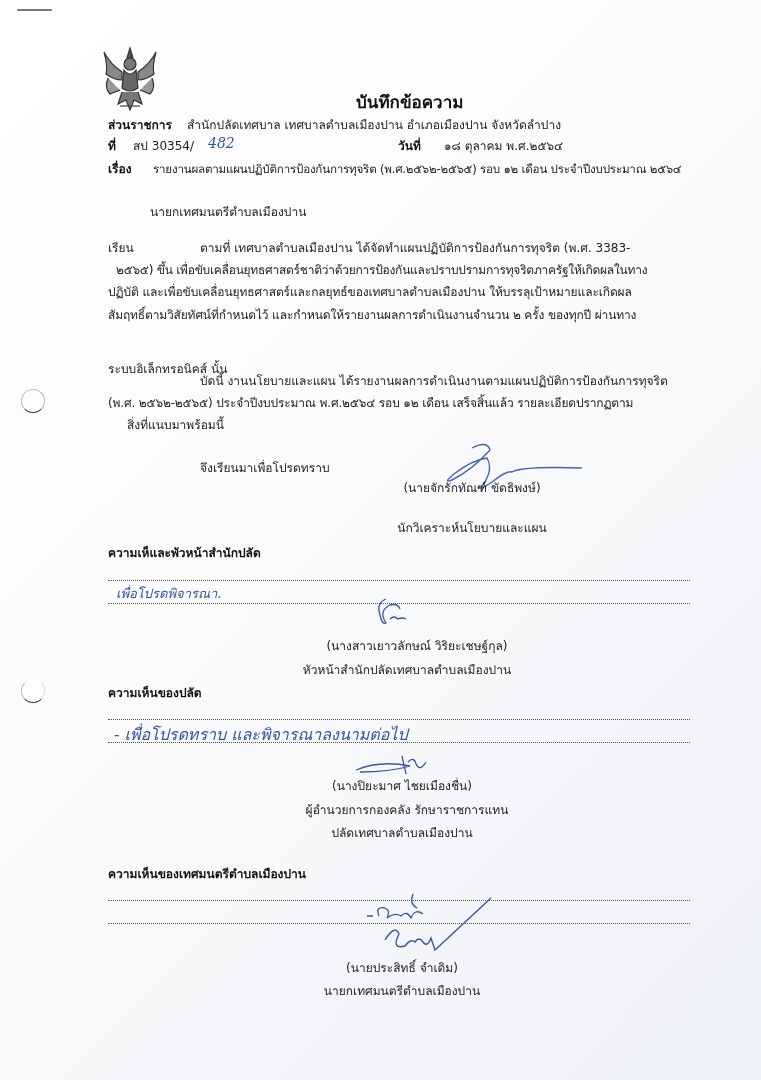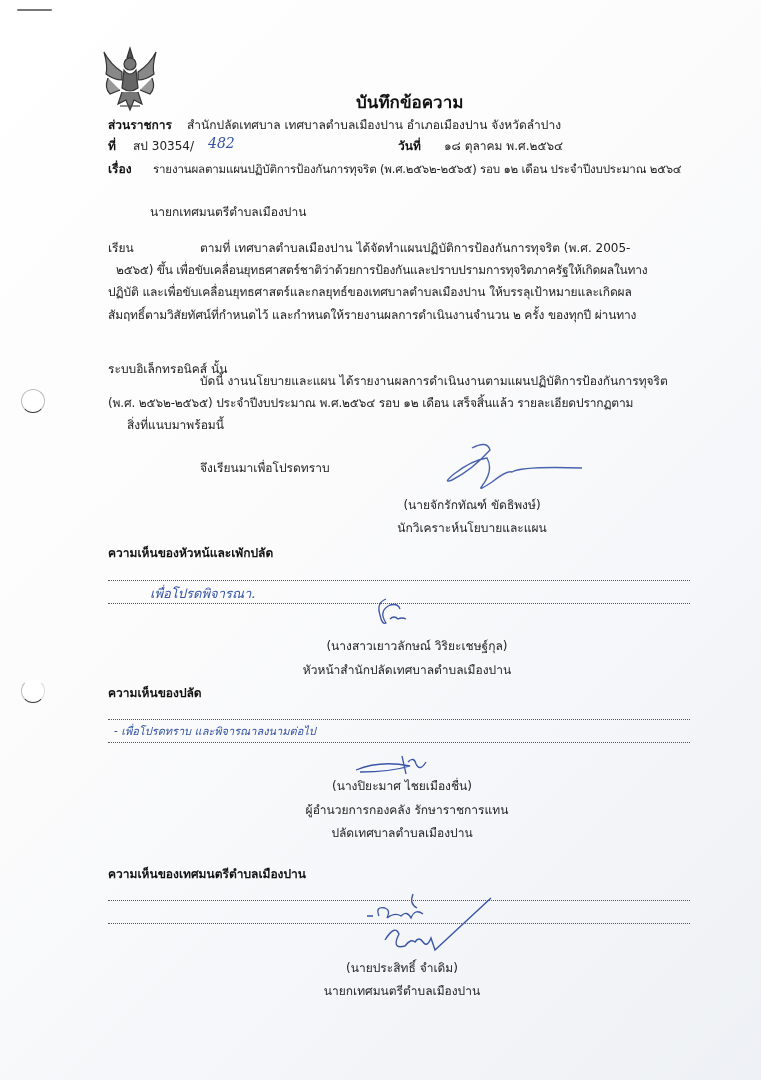--- a/index.html
+++ b/index.html
@@ -89,55 +89,55 @@
   <div class="abs hand" style="left:208px;top:135px;font-size:14px;">482</div>
   <div class="abs t b" style="left:398px;top:138px;">วันที่</div>
   <div class="abs t" style="left:444px;top:138px;">๑๘  ตุลาคม  พ.ศ.๒๕๖๔</div>
 
   <div class="abs t b" style="left:108px;top:161px;">เรื่อง</div>
   <div class="abs t" style="left:153px;top:161px;font-size:11.6px;letter-spacing:-0.2px;">รายงานผลตามแผนปฏิบัติการป้องกันการทุจริต (พ.ศ.๒๕๖๒-๒๕๖๕) รอบ ๑๒ เดือน ประจำปีงบประมาณ ๒๕๖๔</div>
 
   <div class="abs t" style="left:108px;top:204px;margin-top:36px;">เรียน</div>
   <div class="abs t" style="left:150px;top:204px;">นายกเทศมนตรีตำบลเมืองปาน</div>
 
-  <div class="abs t" style="left:200px;top:240px;">ตามที่ เทศบาลตำบลเมืองปาน ได้จัดทำแผนปฏิบัติการป้องกันการทุจริต (พ.ศ. 2005-</div>
+  <div class="abs t" style="left:200px;top:240px;">ตามที่ เทศบาลตำบลเมืองปาน ได้จัดทำแผนปฏิบัติการป้องกันการทุจริต (พ.ศ. 3383-</div>
   <div class="abs t" style="left:108px;top:262px;letter-spacing:-0.25px;margin-left:8px;">๒๕๖๕) ขึ้น เพื่อขับเคลื่อนยุทธศาสตร์ชาติว่าด้วยการป้องกันและปราบปรามการทุจริตภาครัฐให้เกิดผลในทาง</div>
   <div class="abs t" style="left:108px;top:284px;letter-spacing:-0.1px;">ปฏิบัติ และเพื่อขับเคลื่อนยุทธศาสตร์และกลยุทธ์ของเทศบาลตำบลเมืองปาน ให้บรรลุเป้าหมายและเกิดผล</div>
   <div class="abs t" style="left:108px;top:307px;letter-spacing:-0.15px;">สัมฤทธิ์ตามวิสัยทัศน์ที่กำหนดไว้ และกำหนดให้รายงานผลการดำเนินงานจำนวน ๒ ครั้ง ของทุกปี ผ่านทาง</div>
   <div class="abs t" style="left:108px;top:329px;margin-top:32px;">ระบบอิเล็กทรอนิคส์ นั้น</div>
 
   <div class="abs t" style="left:200px;top:373px;">บัดนี้ งานนโยบายและแผน ได้รายงานผลการดำเนินงานตามแผนปฏิบัติการป้องกันการทุจริต</div>
   <div class="abs t" style="left:108px;top:395px;letter-spacing:-0.15px;">(พ.ศ. ๒๕๖๒-๒๕๖๕) ประจำปีงบประมาณ พ.ศ.๒๕๖๔  รอบ ๑๒ เดือน เสร็จสิ้นแล้ว รายละเอียดปรากฏตาม</div>
   <div class="abs t" style="left:108px;top:417px;margin-left:19px;">สิ่งที่แนบมาพร้อมนี้</div>
 
   <div class="abs t" style="left:200px;top:460px;">จึงเรียนมาเพื่อโปรดทราบ</div>
 
   <div class="abs sig" style="left:432px;top:440px;">
     <svg width="160" height="60" viewBox="0 0 160 60">
       <path d="M40 8 Q55 0 58 10 Q40 30 20 40 Q10 44 22 34 Q40 20 55 18 Q62 30 50 46 Q45 52 60 42 Q75 30 80 32 Q90 26 150 28" fill="none" stroke="#4a63b0" stroke-width="1.4"></path>
     </svg>
   </div>
-  <div class="abs t center" style="left:372px;top:497px;width:200px;text-align:center;">(นายจักรักทัณฑ์  ขัดธิพงษ์)</div>
+  <div class="abs t center" style="left:372px;top:480px;width:200px;text-align:center;">(นายจักรักทัณฑ์  ขัดธิพงษ์)</div>
   <div class="abs t center" style="left:362px;top:520px;width:220px;">นักวิเคราะห์นโยบายและแผน</div>
 
-  <div class="abs t b" style="left:108px;top:545px;">ความเห็นของหัวหน้และเพักปลัด</div>
+  <div class="abs t b" style="left:108px;top:545px;">ความเห็และพัวหน้าสำนักปลัด</div>
   <div class="dotline" style="top:580px;"></div>
-  <div class="abs hand" style="left:116px;top:583px;margin-left:34px;">เพื่อโปรดพิจารณา.</div>
+  <div class="abs hand" style="left:116px;top:583px;">เพื่อโปรดพิจารณา.</div>
   <div class="dotline" style="top:603px;"></div>
   <div class="abs sig" style="left:372px;top:595px;">
     <svg width="50" height="36" viewBox="0 0 50 36">
       <path d="M14 4 Q4 8 8 20 Q10 30 14 28 Q6 16 18 10 Q26 8 28 14 M18 24 Q22 20 26 24 Q30 22 34 24" fill="none" stroke="#3a55a8" stroke-width="1.3"></path>
     </svg>
   </div>
   <div class="abs t center" style="left:262px;top:662px;width:290px;">หัวหน้าสำนักปลัดเทศบาลตำบลเมืองปาน</div>
   <div class="abs t center" style="left:282px;top:638px;width:270px;">(นางสาวเยาวลักษณ์ วิริยะเชษฐ์กุล)</div>
 
   <div class="abs t b" style="left:108px;top:685px;">ความเห็นของปลัด</div>
   <div class="dotline" style="top:719px;"></div>
-  <div class="abs hand" style="left:114px;top:722px;font-size:11px;">- เพื่อโปรดทราบ และพิจารณาลงนามต่อไป</div>
+  <div class="abs hand" style="left:114px;top:722px;font-size:16px;">- เพื่อโปรดทราบ และพิจารณาลงนามต่อไป</div>
   <div class="dotline" style="top:742px;"></div>
   <div class="abs sig" style="left:350px;top:752px;">
     <svg width="90" height="30" viewBox="0 0 90 30">
       <path d="M6 18 Q30 8 60 14 Q40 20 10 20 M52 4 L56 22 M58 10 Q64 4 66 12 Q70 20 76 10" fill="none" stroke="#3a55a8" stroke-width="1.3"></path>
     </svg>
   </div>
   <div class="abs t center" style="left:302px;top:778px;width:200px;">(นางปิยะมาศ  ไชยเมืองชื่น)</div>
   <div class="abs t center" style="left:272px;top:802px;width:270px;">ผู้อำนวยการกองคลัง  รักษาราชการแทน</div>
   <div class="abs t center" style="left:282px;top:825px;width:240px;">ปลัดเทศบาลตำบลเมืองปาน</div>
 

